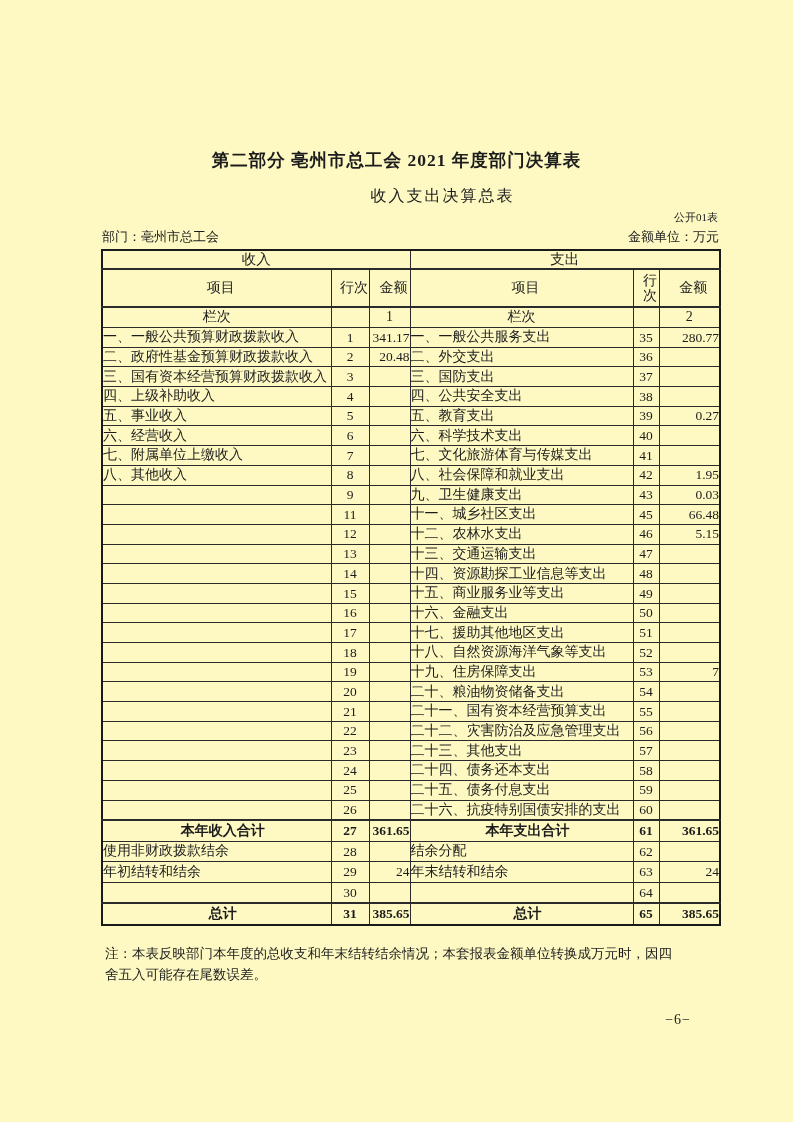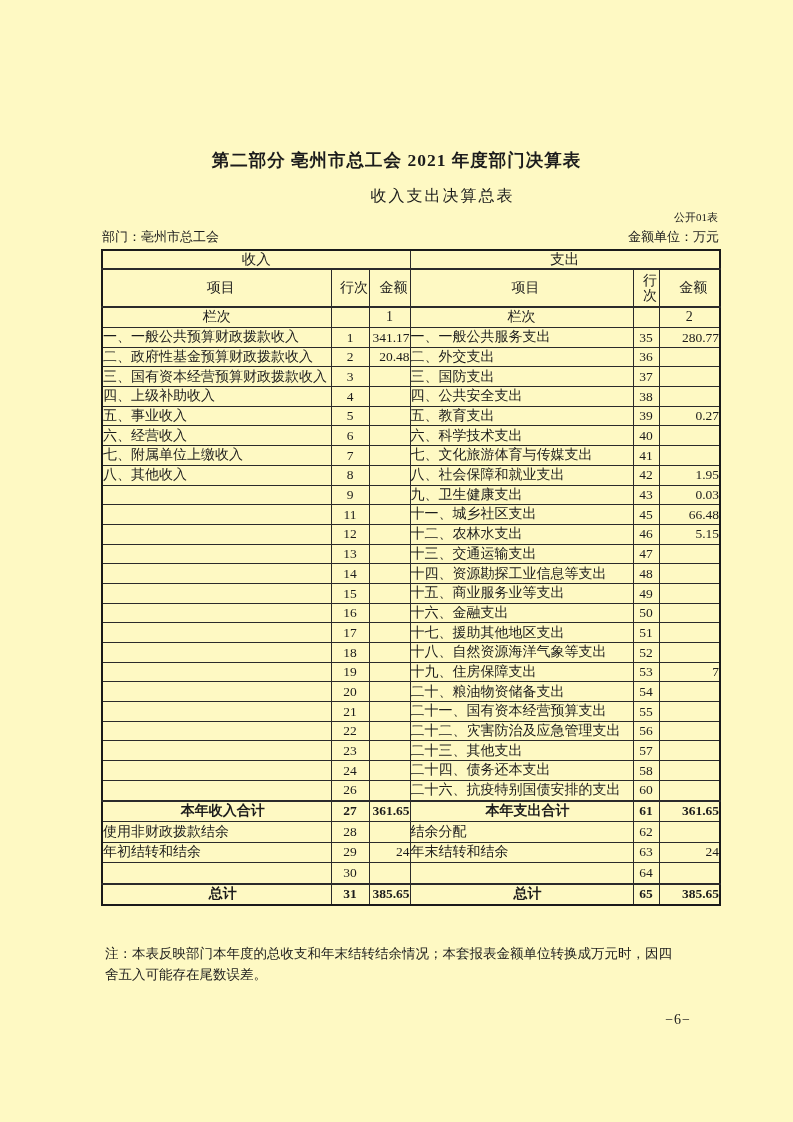--- a/index.html
+++ b/index.html
@@ -297,20 +297,28 @@
         <tr class="data">
           <td class="item"></td>
           <td class="line">24</td>
           <td class="amt"></td>
           <td class="item sep">二十四、债务还本支出</td>
           <td class="line">58</td>
           <td class="amt"></td>
         </tr>
         <tr class="data">
           <td class="item"></td>
+          <td class="line">25</td>
+          <td class="amt"></td>
+          <td class="item sep">二十五、债务付息支出</td>
+          <td class="line">59</td>
+          <td class="amt"></td>
+        </tr>
+        <tr class="data">
+          <td class="item"></td>
           <td class="line">26</td>
           <td class="amt"></td>
           <td class="item sep">二十六、抗疫特别国债安排的支出</td>
           <td class="line">60</td>
           <td class="amt"></td>
         </tr>
         <tr class="sum emph">
           <td class="item">本年收入合计</td>
           <td class="line">27</td>
           <td class="amt">361.65</td>

